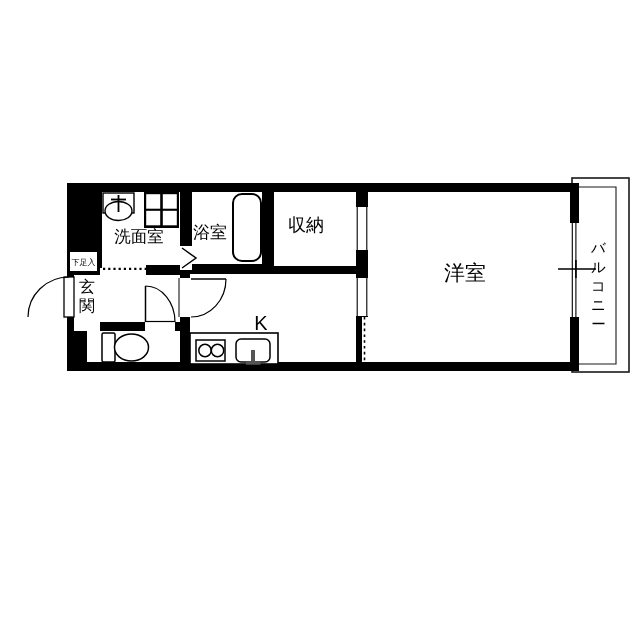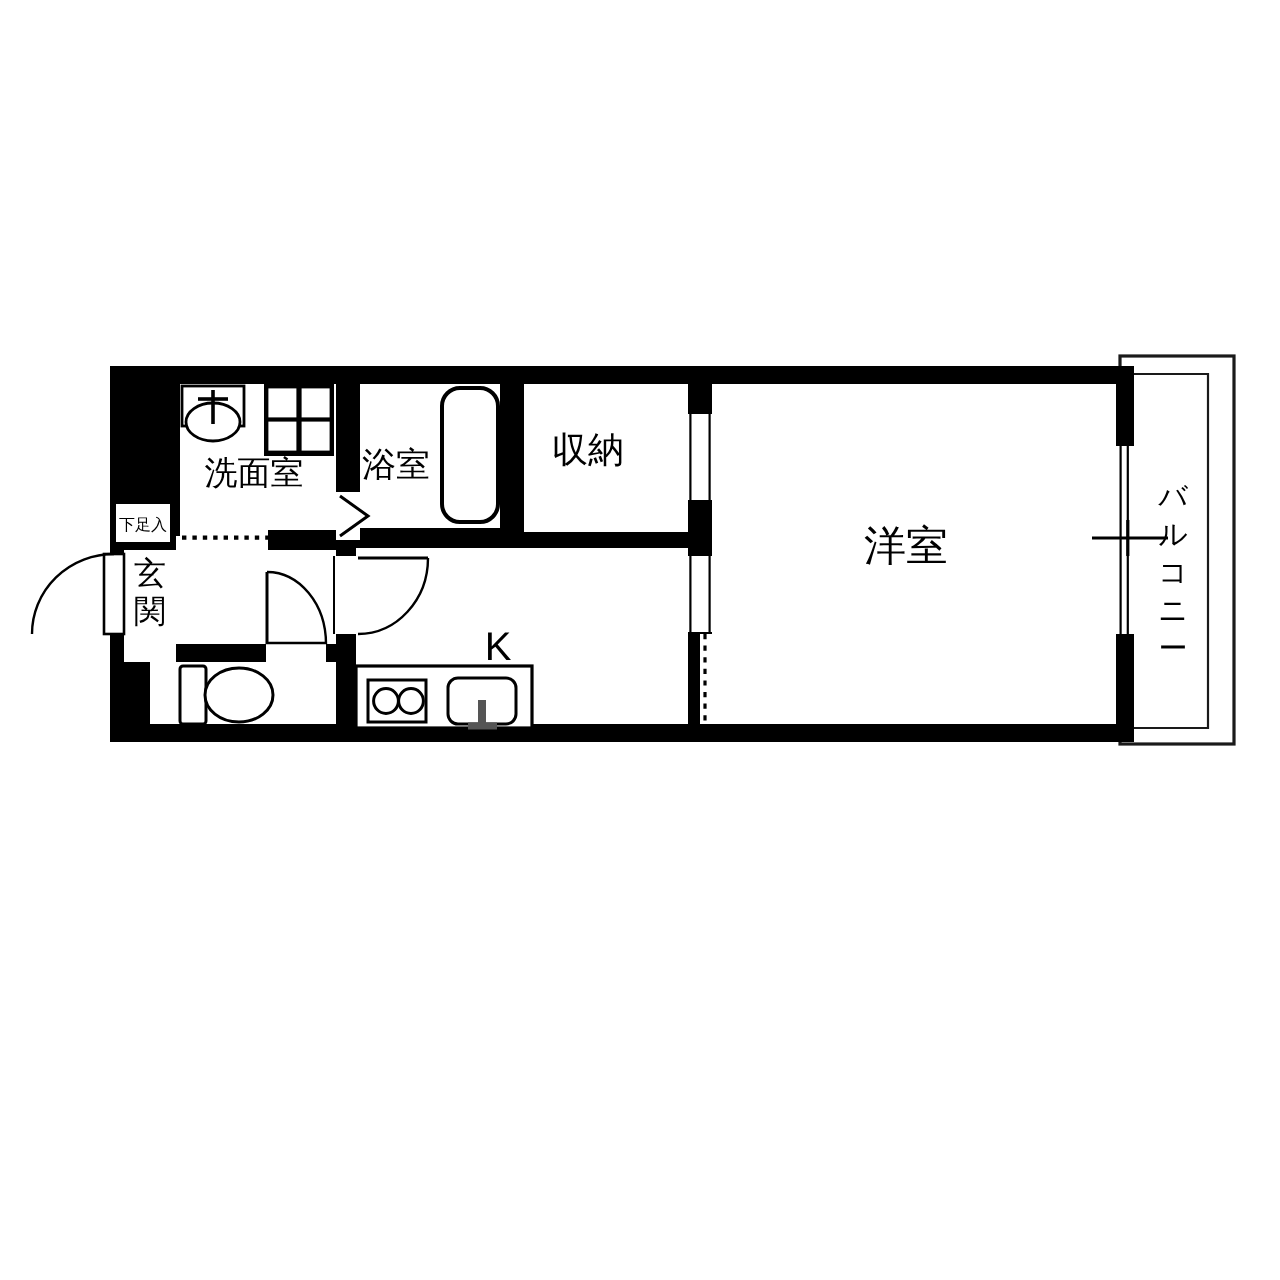--- a/index.html
+++ b/index.html
@@ -1,17 +1,17 @@
 <!DOCTYPE html>
 <html><head>
 <meta charset="utf-8">
 <style>
   html,body{margin:0;padding:0;background:#ffffff;}
   body{width:640px;height:640px;position:relative;}
-  #plan-wrap{position:absolute;inset:0;}
+  #plan-wrap{position:absolute;inset:0;margin-left:12px;}
   svg{display:block;}
   text{font-family:"Liberation Sans","DejaVu Sans",sans-serif;fill:#000;}
   .lbl{font-weight:500;}
   .wall{fill:#000;}
   .roomfill{fill:#fff;}
   .thin{stroke:#000;fill:none;}
 </style>
 </head>
 <body>
 

